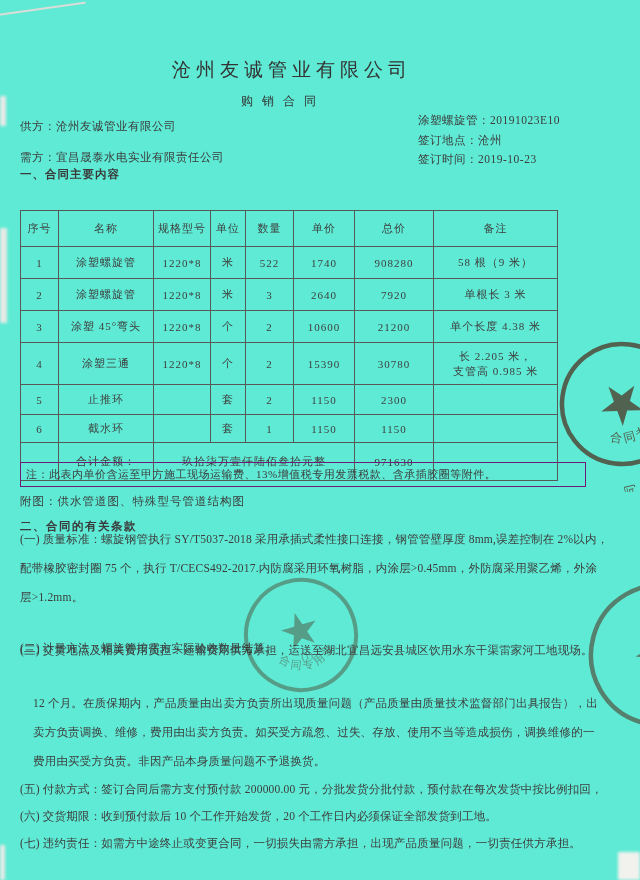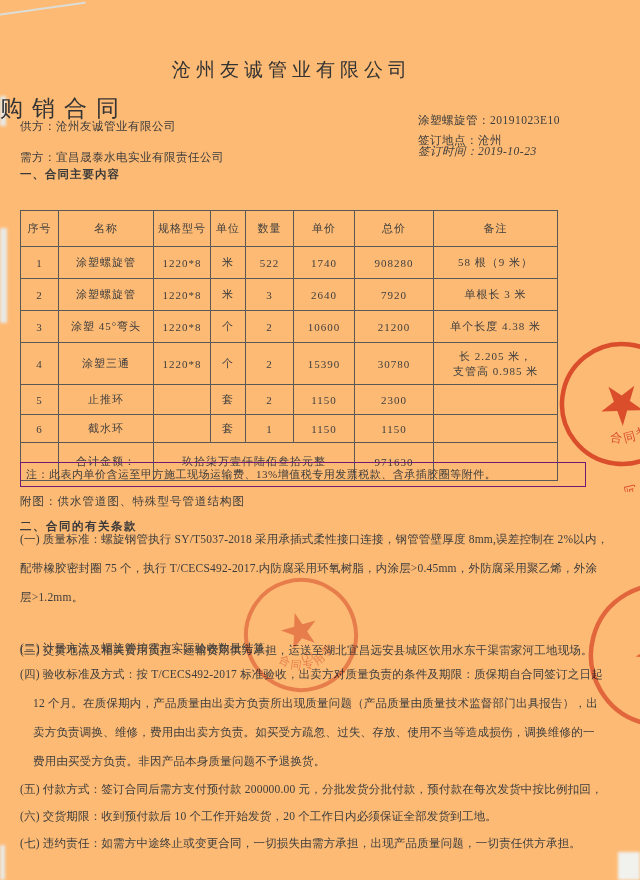--- a/index.html
+++ b/index.html
@@ -1,28 +1,28 @@
 <!DOCTYPE html>
 <html><head>
 <meta charset="utf-8">
 <style>
   html,body{margin:0;padding:0;background:#e8e8e6;}
-  #page{position:relative;width:640px;height:880px;background:#fdba74;overflow:hidden;
+  #page{position:relative;width:640px;height:880px;background:#5eead4;overflow:hidden;
         font-family:"Liberation Serif","DejaVu Serif",serif;color:#3c3c3c;}
   .abs{position:absolute;}
   
   .title1{top:57px;left:0;width:584px;text-align:center;font-size:19px;letter-spacing:5px;color:#333;}
-  .title2{top:93px;left:0;width:566px;font-size:23px;letter-spacing:9px;color:#333;}
+  .title2{top:93px;left:0;width:566px;text-align:center;font-size:12px;letter-spacing:9px;color:#333;}
   
   .meta{font-size:11.5px;letter-spacing:.5px;white-space:nowrap;}
   .m-sup{top:119px;left:20px;}
   .m-buy{top:150px;left:20px;}
   .m-no{top:113px;left:418px;}
   .m-place{top:133px;left:418px;}
-  .m-date{top:144px;left:418px;font-style:italic;}
+  .m-date{top:152px;left:418px;}
   .sec1{top:167px;left:20px;font-size:11.5px;letter-spacing:1px;font-weight:bold;color:#3a3a3a;}
   
   table.items{position:absolute;top:186px;left:20px;border-collapse:collapse;table-layout:fixed;width:537px;margin-top:24px;}
   table.items td,table.items th{border:1px solid #585856;font-weight:normal;text-align:center;
       vertical-align:middle;font-size:11px;letter-spacing:1px;padding:0;color:#3e3e3e;overflow:hidden;}
   tr.h{height:36px;} tr.r1{height:32px;} tr.r2{height:32px;} tr.r3{height:32px;}
   tr.r4{height:42px;} tr.r5{height:30px;} tr.r6{height:28px;} tr.sum{height:38px;}
   
   .notebox{top:462px;left:20px;width:559px;height:23px;border:1px solid #701a75;
            font-size:11px;letter-spacing:.5px;line-height:23px;padding-left:5px;white-space:nowrap;}
@@ -163,21 +163,20 @@
   <div class="abs notebox">注：此表内单价含运至甲方施工现场运输费、13%增值税专用发票税款、含承插胶圈等附件。</div>
 
   <div class="abs attach">附图：供水管道图、特殊型号管道结构图</div>
   <div class="abs sec2">二、合同的有关条款</div>
 
   <div class="abs clause c0">(一) 质量标准：螺旋钢管执行 SY/T5037-2018 采用承插式柔性接口连接，钢管管壁厚度 8mm,误差控制在 2%以内，</div>
   <div class="abs clause c1">配带橡胶密封圈 75 个，执行 T/CECS492-2017.内防腐采用环氧树脂，内涂层&gt;0.45mm，外防腐采用聚乙烯，外涂</div>
   <div class="abs clause c2">层&gt;1.2mm。</div>
   <div class="abs clause c3">(二) 计量方法：螺旋管按需方实际验收数量结算。</div>
   <div class="abs clause c4">(三) 交货地点及相关费用负担：运输费用供方承担，运送至湖北宜昌远安县城区饮用水东干渠雷家河工地现场。</div>
-  <div class="abs clause c5">(四) 验收标准及方式：按 T/CECS492-2017 标准验收，出卖方对质量负责的条件及期限：质保期自合同签订之日起</div>
   <div class="abs clause ind c6">12 个月。在质保期内，产品质量由出卖方负责所出现质量问题（产品质量由质量技术监督部门出具报告），出</div>
   <div class="abs clause ind c7">卖方负责调换、维修，费用由出卖方负责。如买受方疏忽、过失、存放、使用不当等造成损伤，调换维修的一</div>
   <div class="abs clause ind c8">费用由买受方负责。非因产品本身质量问题不予退换货。</div>
   <div class="abs clause c9">(五) 付款方式：签订合同后需方支付预付款 200000.00 元，分批发货分批付款，预付款在每次发货中按比例扣回，</div>
   <div class="abs clause c10">(六) 交货期限：收到预付款后 10 个工作开始发货，20 个工作日内必须保证全部发货到工地。</div>
   <div class="abs clause c11">(七) 违约责任：如需方中途终止或变更合同，一切损失由需方承担，出现产品质量问题，一切责任供方承担。</div>
 
   <svg class="stamp" style="top:322px;left:544px;opacity:.82;" width="170" height="170" viewBox="0 0 170 170">
     <g transform="rotate(-38 78 82)" fill="#d44a3e" stroke="none">
       <circle cx="78" cy="82" r="60" fill="none" stroke="#d44a3e" stroke-width="4.5"></circle>

